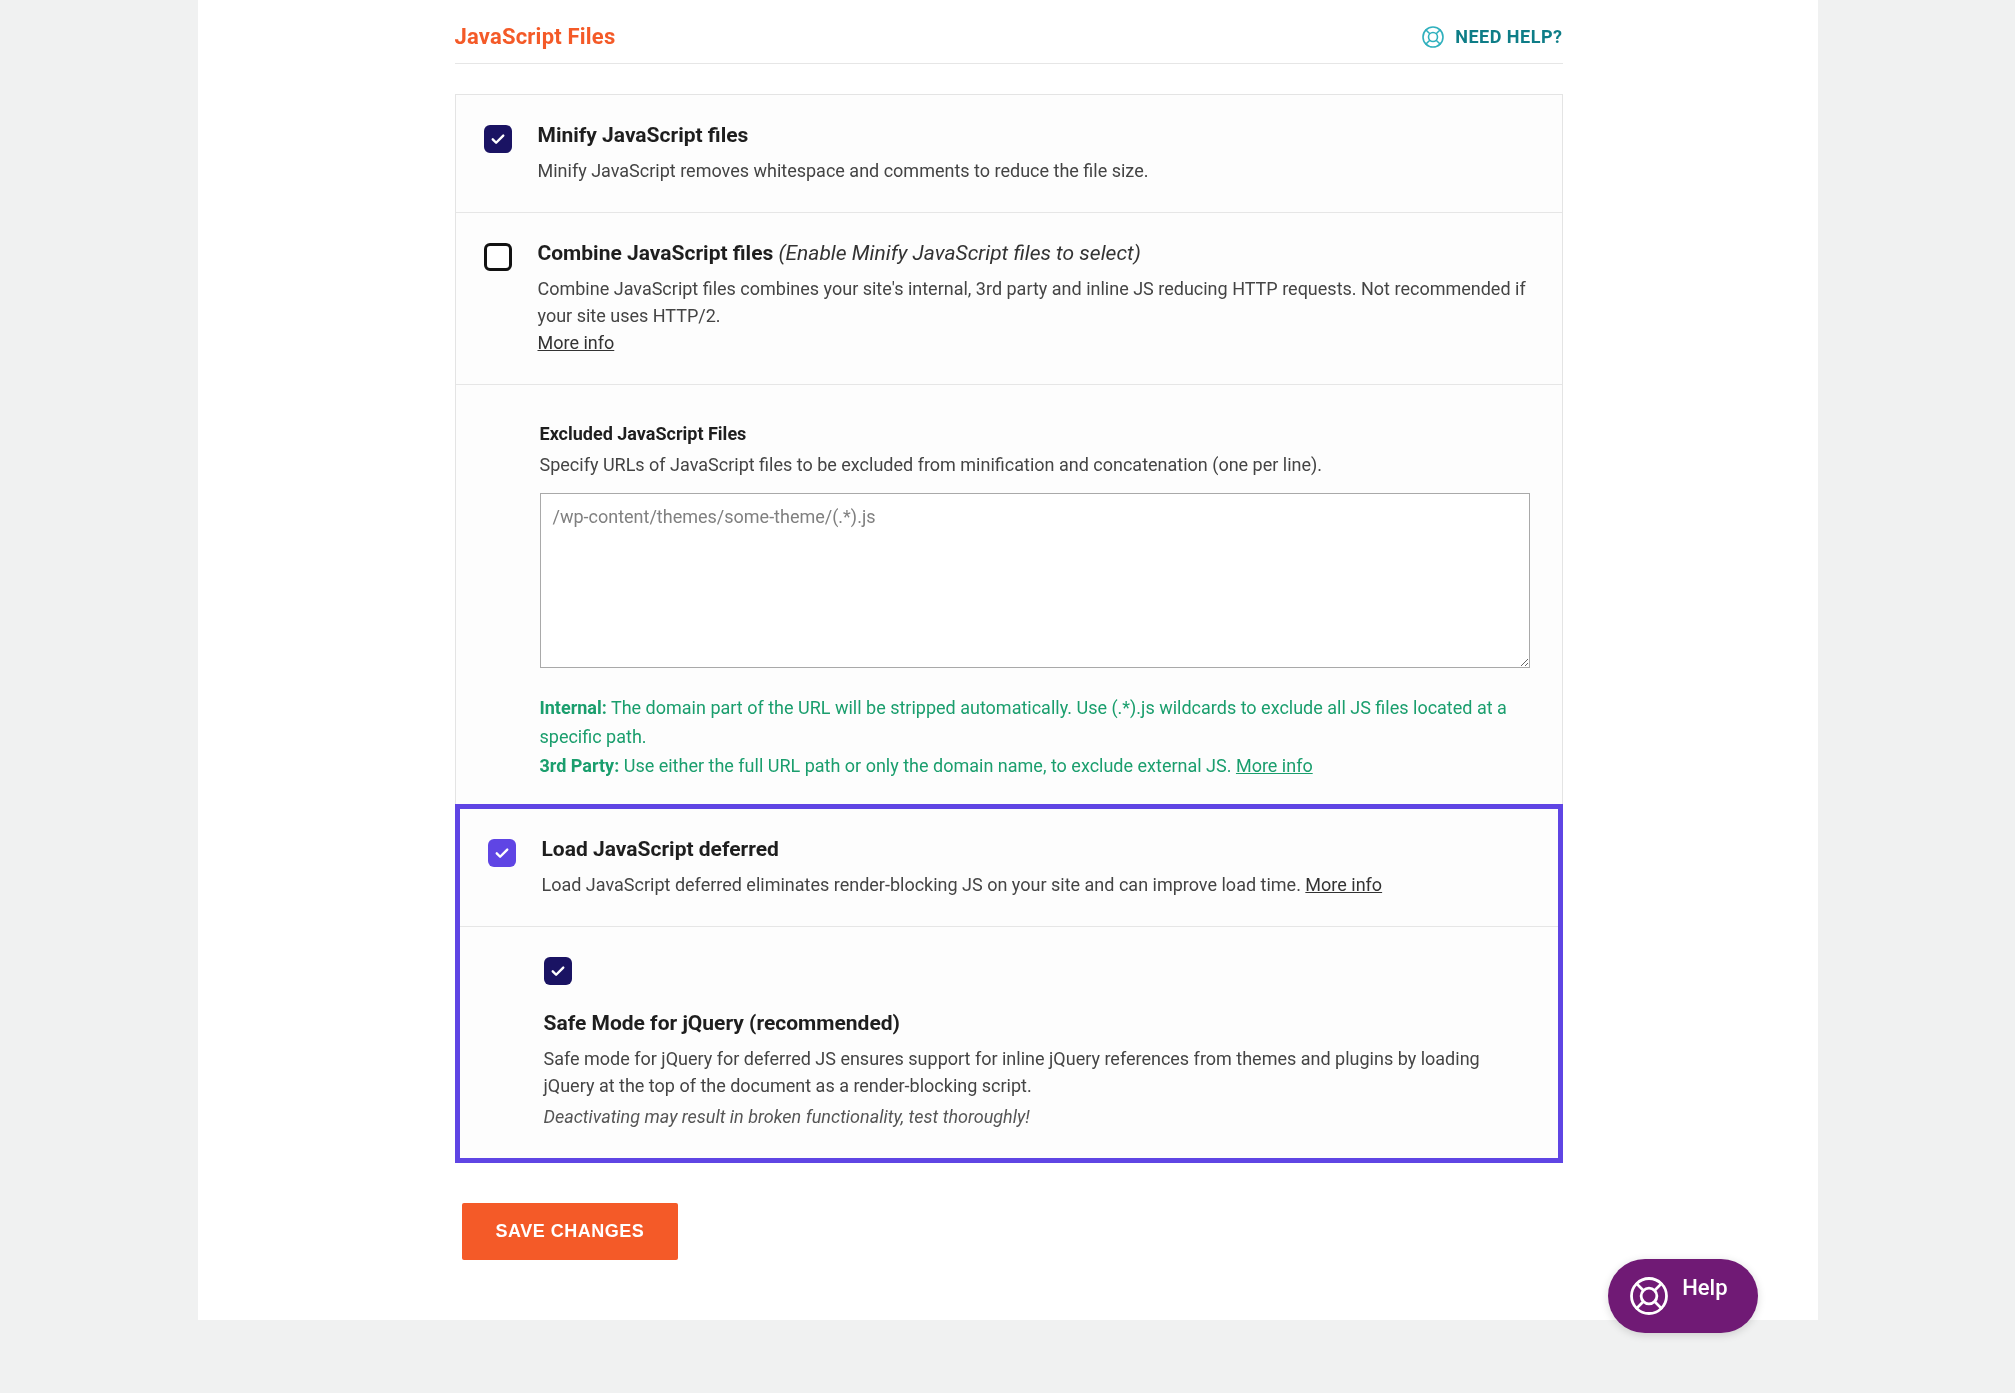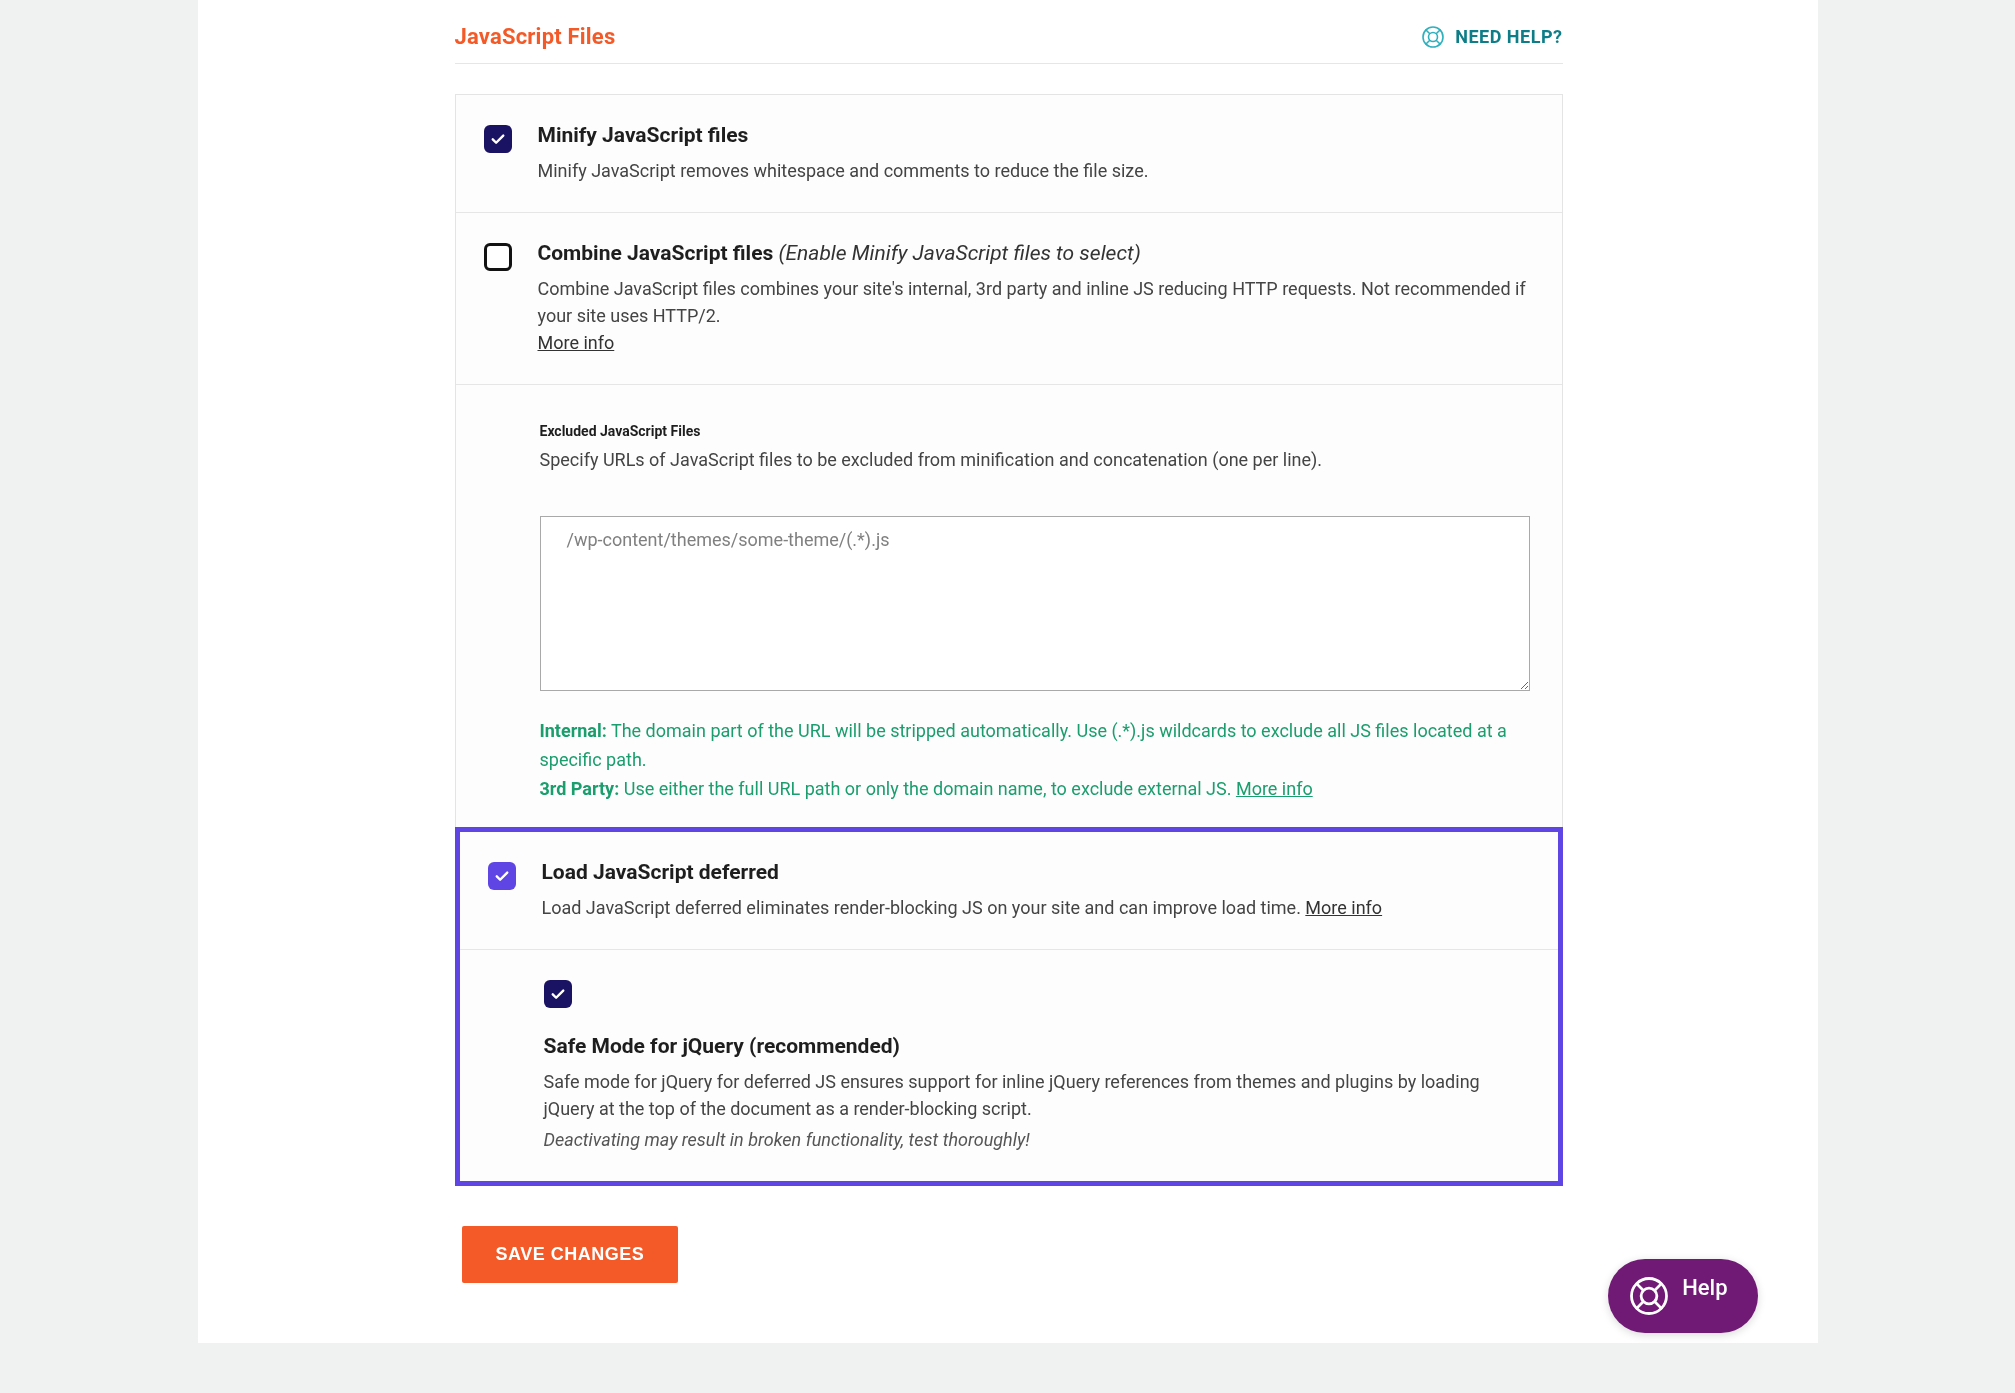--- a/index.html
+++ b/index.html
@@ -121,42 +121,41 @@
     font-style: italic;
     color: #555;
     display: block;
     margin-top: 4px;
   }
   .sub-block {
     padding: 38px 32px 24px 84px;
     border-bottom: 1px solid #e6e6e6;
   }
   .sub-title {
-    font-size: 14px;
+    font-size: 18px;
     font-weight: 700;
     color: #1e1e1e;
     margin-bottom: 10px;
   }
   .sub-desc {
     font-size: 18px;
     color: #444;
     margin-bottom: 18px;
   }
   .textarea {
     width: 1350px;
     max-width: 100%;
     height: 175px;
     border: 1px solid #a9a9a9;
     background: #fff;
-    padding: 12px 26px;
+    padding: 12px 12px;
     font-size: 18px;
     color: #808080;
     resize: both;
     font-family: inherit;
-    margin-top: 28px;
   }
   .textarea::placeholder { color: #808080; }
   .hints {
     margin-top: 22px;
     font-size: 18px;
     color: #1a9e6d;
     line-height: 1.6;
   }
   .hints .lbl { font-weight: 700; }
   .hints .link { text-decoration: underline; cursor: pointer; }

